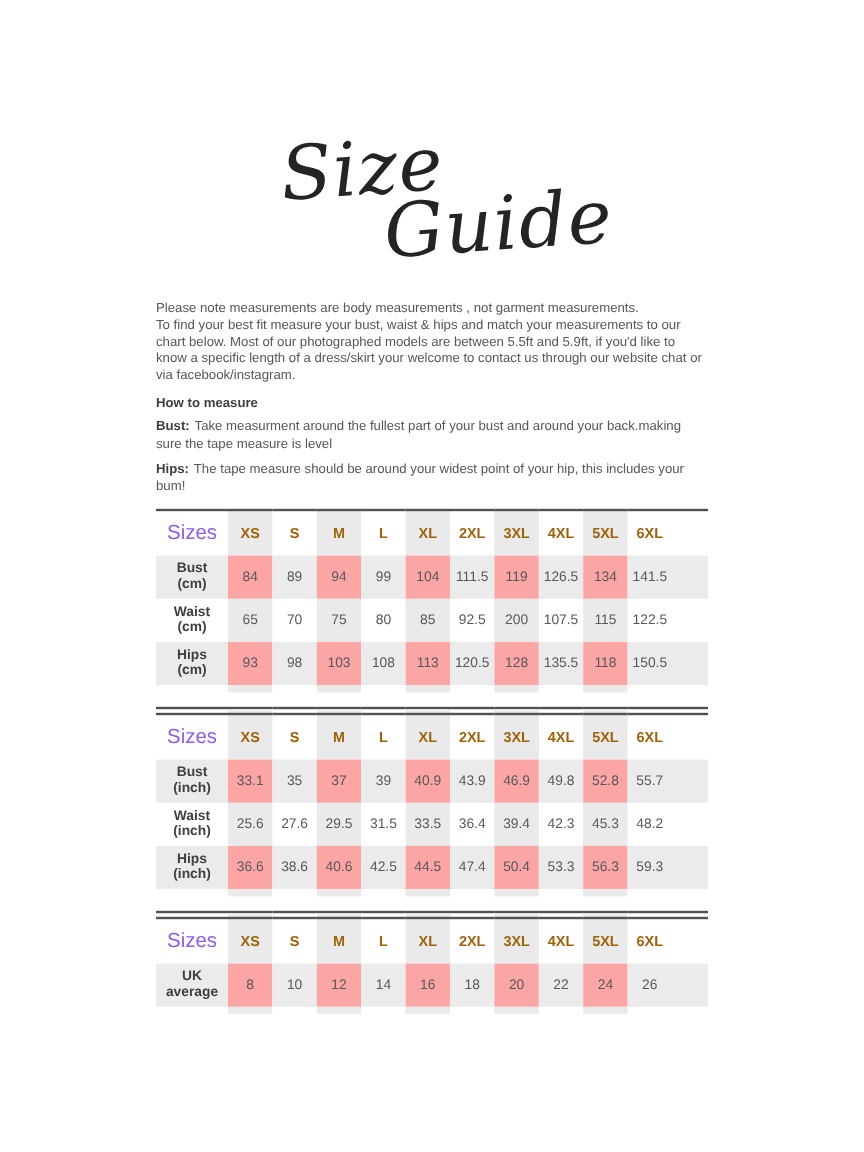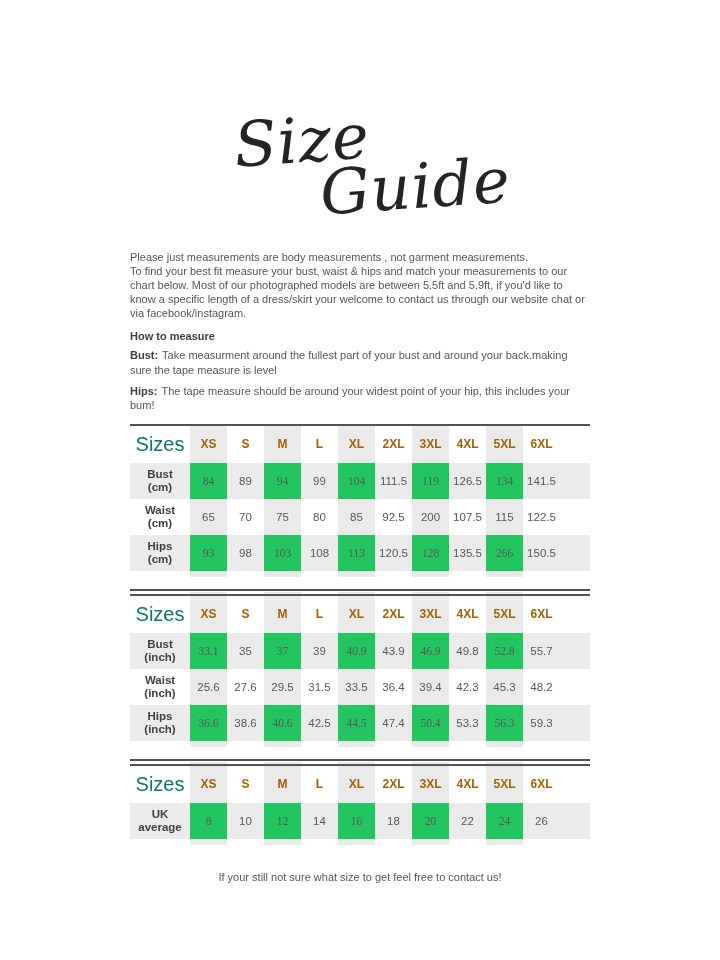--- a/index.html
+++ b/index.html
@@ -18,46 +18,46 @@
   .howto{margin-top:9px;font-size:11px;line-height:1.28;color:#55565a;}
   .howto .h{margin:0 0 5px 0;font-weight:700;color:#3e3f41;}
   .howto p.item{margin:0 0 7px 0;}
   .howto .bl{font-weight:700;color:#3e3f41;margin-right:4px;}
 
   
   table.sz{width:100%;border-collapse:collapse;table-layout:fixed;margin-top:12px;}
   .t-single{border-top:2px solid #515254;}
   .t-double{border-top:7px double #515254;}
   .sz th,.sz td{padding:0;text-align:center;vertical-align:middle;font-weight:400;}
-  .sz .sl{font-size:20px;color:#0f766e;}
+  .sz .sl{font-size:17px;color:#8b5cf6;}
   .sz .c{font-weight:700;color:#a16207;font-size:12px;}
   .sz .rl{font-weight:700;color:#3e3f41;font-size:11.5px;line-height:1.15;}
   .sz .v{font-size:11.5px;color:#57585a;}
   .sz tr.hd th{height:37px;}
   .sz tr.dr th,.sz tr.dr td{height:36px;}
   .b{background:#eaeaea;}
   tr.st th,tr.st td{background:#ebebeb;}
-  tr.st .b{background:#22c55e;font-family:Liberation Serif, serif;}
+  tr.st .b{background:#fca5a5;}
   tr.spr th,tr.spr td{height:6px;background:#ffffff;}
   tr.spr .b{background:#eaeaea;}
 
   .footer{margin-top:26px;text-align:center;font-size:11px;color:#55565a;}
 </style>
 </head>
 <body>
 
 <div class="page">
 
   <div class="title">
     <span class="tword tw1">Size</span>
     <span class="tword tw2">Guide</span>
   </div>
 
   <div class="intro">
-    <p>Please just measurements are body measurements , not garment measurements.</p>
+    <p>Please note measurements are body measurements , not garment measurements.</p>
     <p>To find your best fit measure your bust, waist &amp; hips and match your measurements to our chart below. Most of our photographed models are between 5.5ft and 5.9ft, if you'd like to know a specific length of a dress/skirt your welcome to contact us through our website chat or via facebook/instagram.</p>
   </div>
 
   <div class="howto">
     <p class="h">How to measure</p>
     <p class="item"><span class="bl">Bust:</span><span>Take measurment around the fullest part of your bust and around your back.making sure the tape measure is level</span></p>
     <p class="item"><span class="bl">Hips:</span><span>The tape measure should be around your widest point of your hip, this includes your bum!</span></p>
   </div>
 
   <table class="sz t-single">
@@ -121,21 +121,21 @@
             <div>(cm)</div>
           </th>
       <td class="v b">93</td>
       <td class="v">98</td>
       <td class="v b">103</td>
       <td class="v">108</td>
       <td class="v b">113</td>
       <td class="v">120.5</td>
       <td class="v b">128</td>
       <td class="v">135.5</td>
-      <td class="v b">266</td>
+      <td class="v b">118</td>
       <td class="v">150.5</td>
       <td></td>
     </tr>
     <tr class="spr">
       <th></th>
           <td class="b"></td>
           <td></td>
           <td class="b"></td>
           <td></td>
           <td class="b"></td>
@@ -286,15 +286,14 @@
           <td></td>
           <td class="b"></td>
           <td></td>
           <td class="b"></td>
           <td></td>
           <td></td>
     </tr>
   </tbody>
     </table>
 
-  <p class="footer">If your still not sure what size to get feel free to contact us!</p>
 
 </div>
 
 </body></html>

